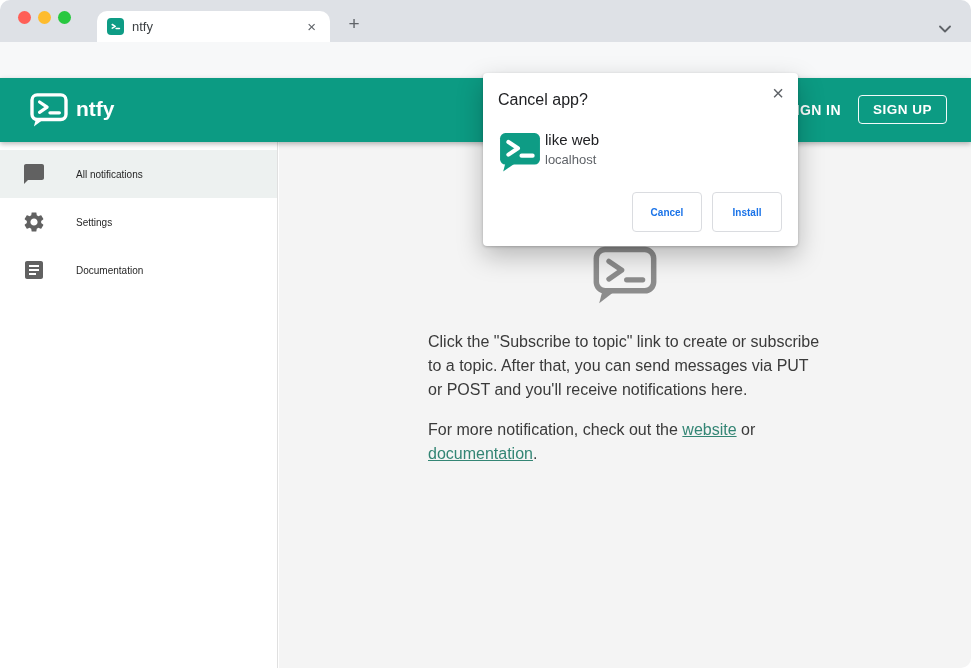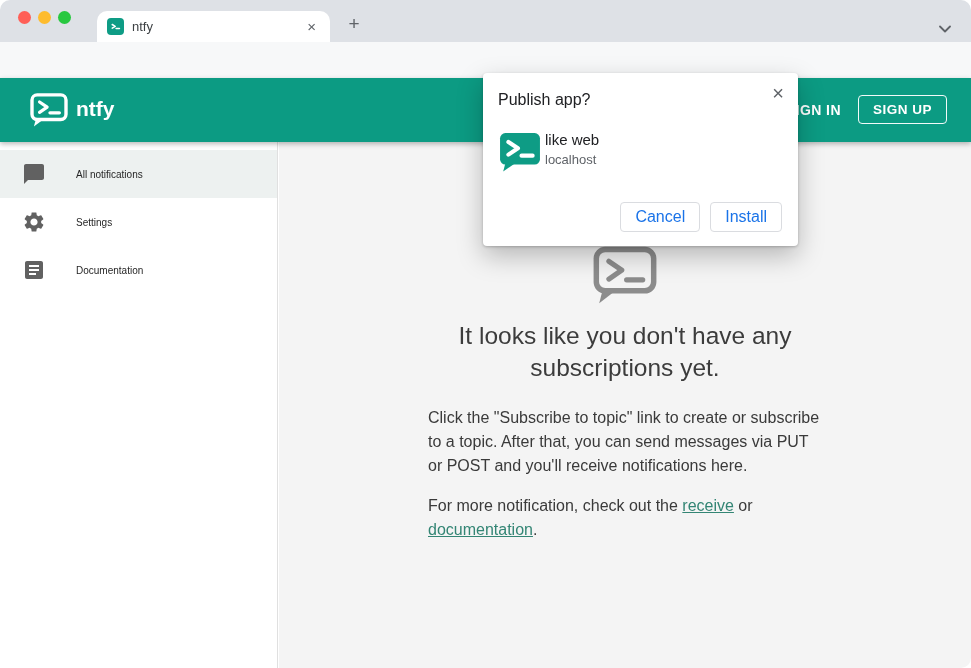--- a/index.html
+++ b/index.html
@@ -76,23 +76,23 @@
     background:#ffffff; border-radius:4px; z-index:20;
     box-shadow:0 1px 3px rgba(0,0,0,.22), 0 10px 26px rgba(0,0,0,.25);
   }
   .dlg-title { position:absolute; left:15px; top:18px; font-size:16px; color:#202124; }
   .dlg-close { position:absolute; right:10px; top:6px; font-size:20px; color:#5f6368; line-height:1; padding:4px; cursor:default; }
   .dlg-icon { position:absolute; left:16px; top:59px; }
   .dlg-app { position:absolute; left:62px; top:58px; font-size:15px; color:#202124; }
   .dlg-origin { position:absolute; left:62px; top:79px; font-size:13px; color:#5f6368; }
   .dlg-actions { position:absolute; right:16px; bottom:14px; display:flex; gap:10px; }
   .dlg-btn {
-    min-width:70px; height:30px; padding:0 14px; background:#ffffff;
+    min-width:70px; height:40px; padding:0 14px; background:#ffffff;
     border:1px solid #dadce0; border-radius:4px; color:#1a73e8;
-    font-size:16px; font-weight:normal; font-family:"Liberation Sans", sans-serif;
+    font-size:10px; font-weight:bold; font-family:"Liberation Sans", sans-serif;
     display:flex; align-items:center; justify-content:center; cursor:default;
   }
 </style>
 </head>
 <body>
 
 <div class="window">
 
   <div class="titlebar">
     <span class="traffic t-red"></span>
@@ -230,28 +230,27 @@
   </div>
 
   <div class="main">
     <div class="empty">
       <svg width="66" height="58" viewBox="0 0 40 36">
         <rect x="2.2" y="2.2" width="35.6" height="25.6" rx="5.5" fill="none" stroke="#8c8c8c" stroke-width="3.4"></rect>
         <path d="M6 27.8 L4 35.5 L14 27.8 Z" fill="#8c8c8c"></path>
         <path d="M10 9.5 L18 15 L10 20.5" fill="none" stroke="#8c8c8c" stroke-width="3.2" stroke-linecap="round" stroke-linejoin="round"></path>
         <line x1="21" y1="21" x2="31" y2="21" stroke="#8c8c8c" stroke-width="3.2" stroke-linecap="round"></line>
       </svg>
-      <div class="empty-heading">It looks like you don't have any subscriptions yet.</div>
       <p>Click the "Subscribe to topic" link to create or subscribe to a topic. After that, you can send messages via PUT or POST and you'll receive notifications here.</p>
-      <p class="p2"><span>For more notification, check out the </span><a>receive</a><span> or </span><a>documentation</a><span>.</span></p>
+      <p class="p2"><span>For more notification, check out the </span><a>website</a><span> or </span><a>documentation</a><span>.</span></p>
     </div>
   </div>
 
   <div class="dialog">
-    <div class="dlg-title">Publish app?</div>
+    <div class="dlg-title">Cancel app?</div>
     <div class="dlg-close">×</div>
     <span class="dlg-icon">
       <svg width="42" height="40" viewBox="0 0 40 38">
         <rect x="1" y="1" width="38" height="30" rx="5" fill="#0e9c85"></rect>
         <path d="M6 30 L4 37.5 L15 30 Z" fill="#0e9c85"></path>
         <path d="M9 9.5 L18 15.5 L9 21.5" fill="none" stroke="#ffffff" stroke-width="4" stroke-linecap="round" stroke-linejoin="round"></path>
         <line x1="21.5" y1="22.5" x2="32" y2="22.5" stroke="#ffffff" stroke-width="4" stroke-linecap="round"></line>
       </svg>
     </span>
     <div class="dlg-app">like web</div>

